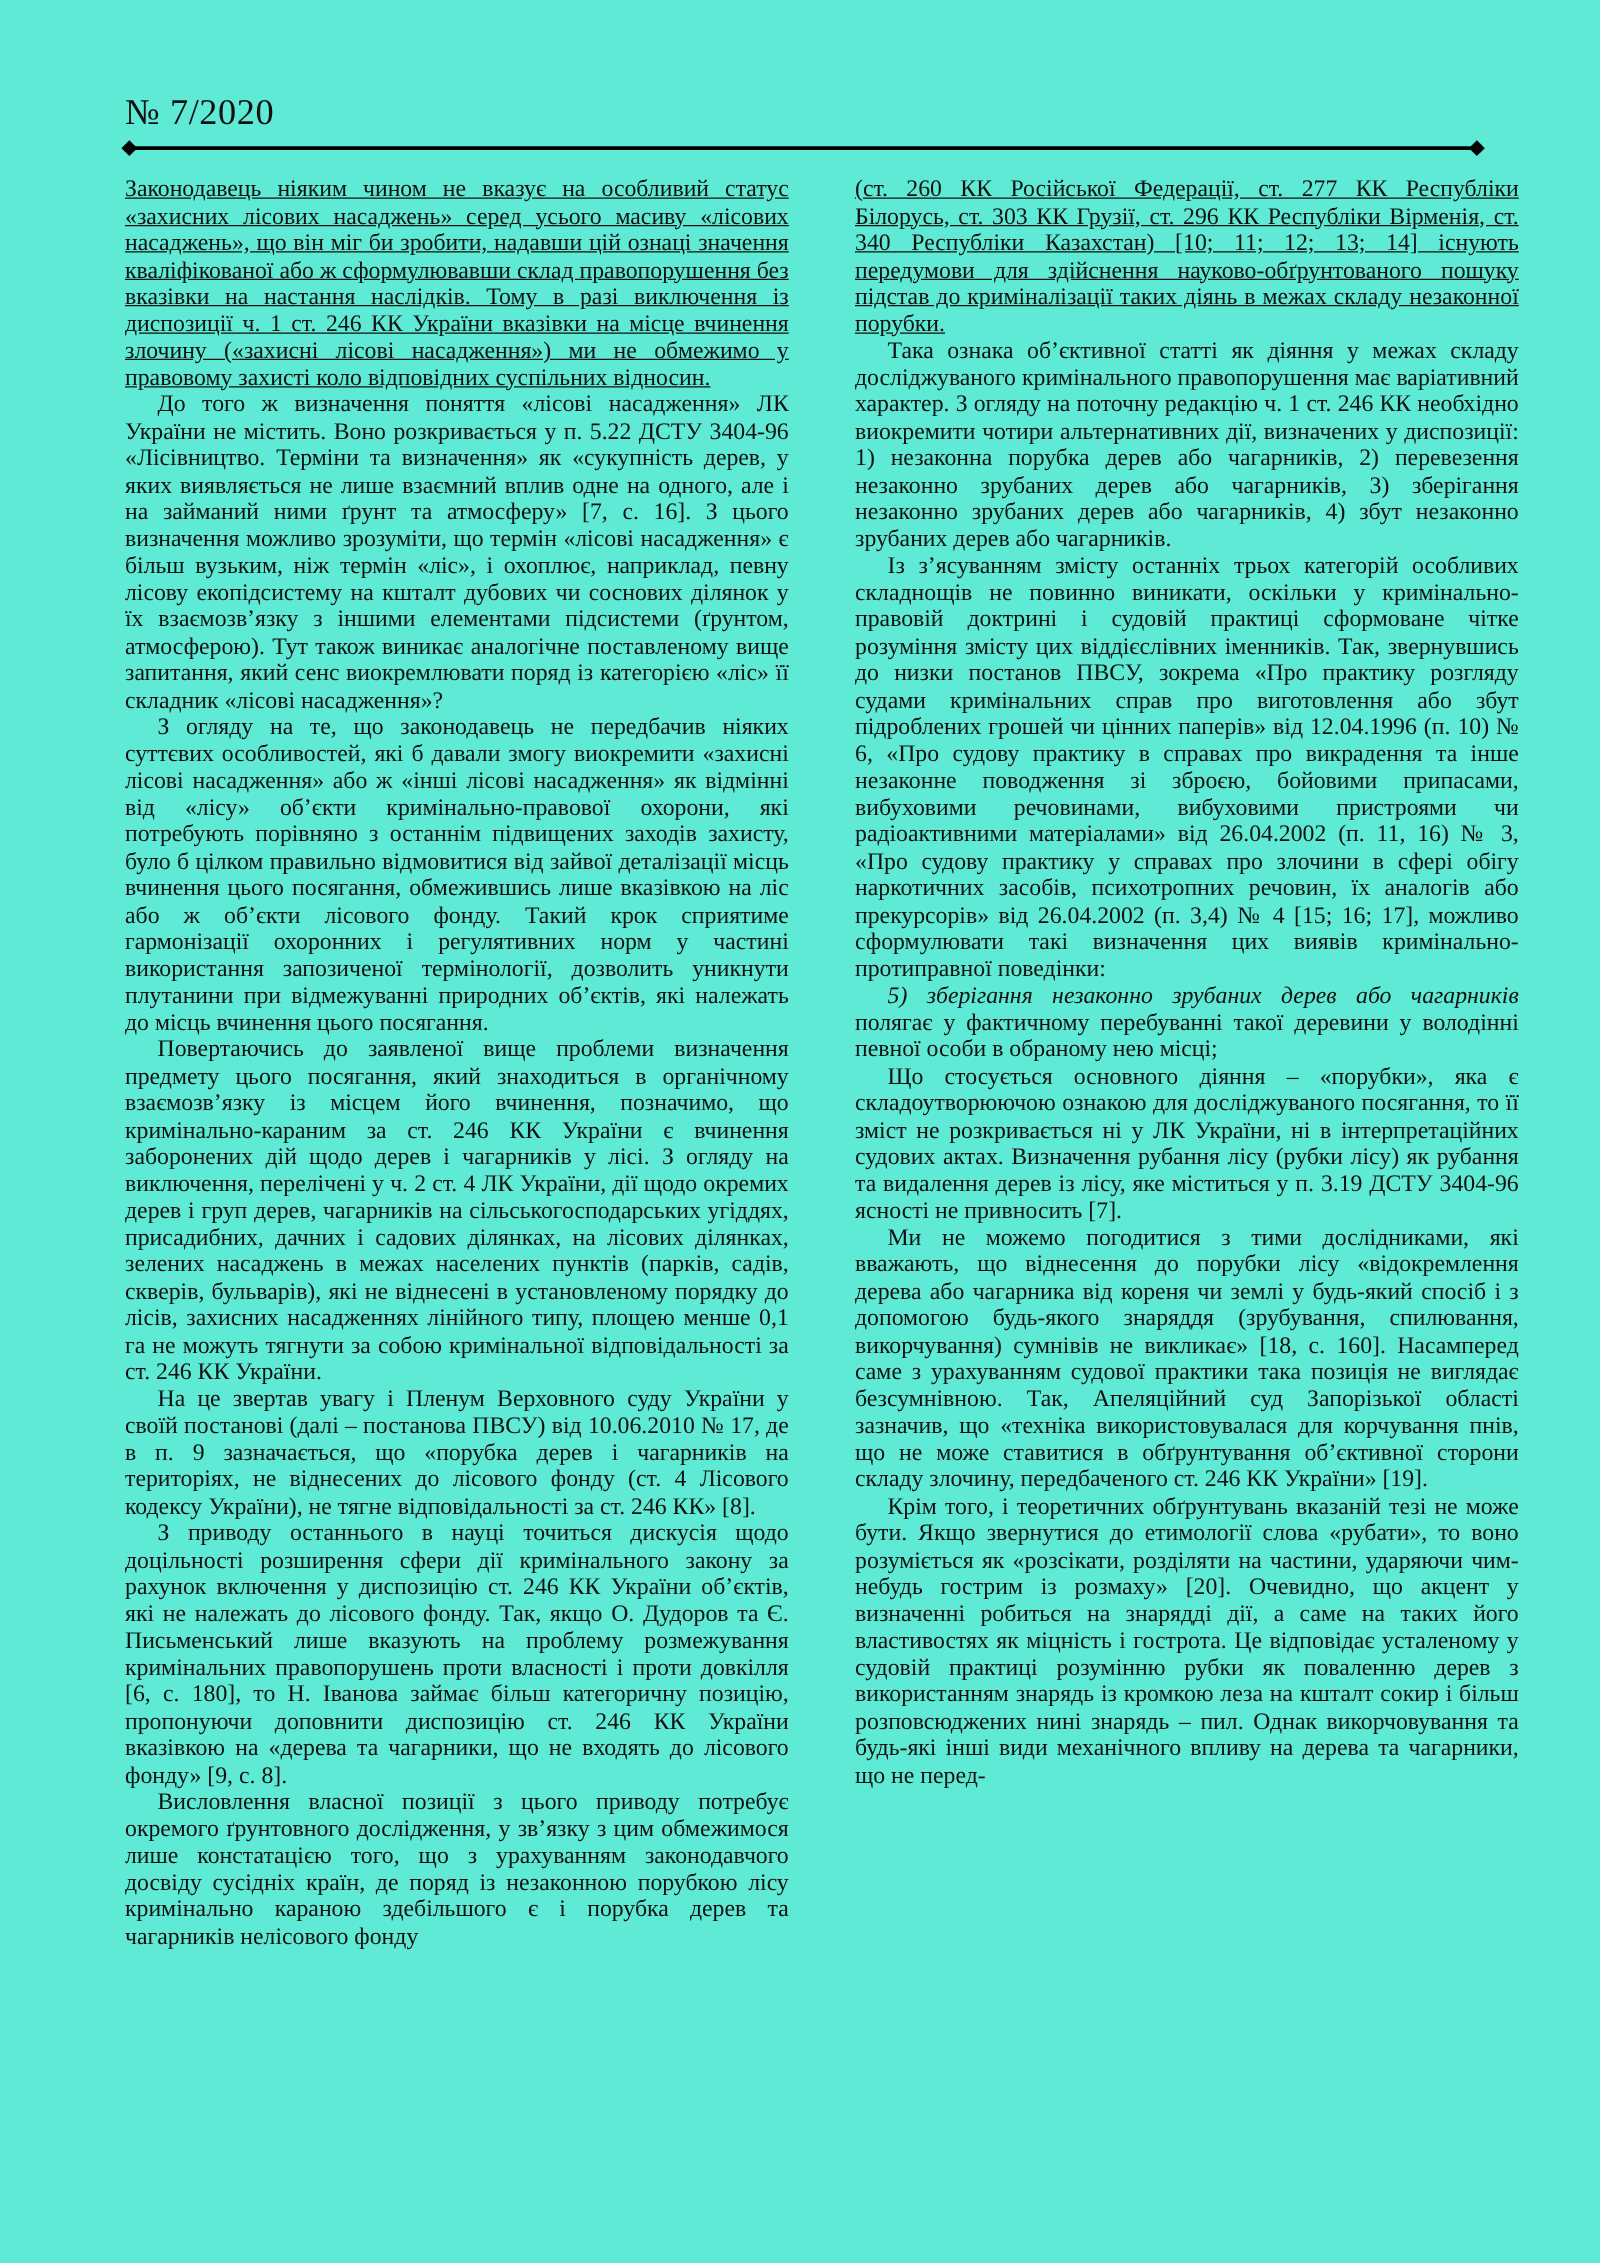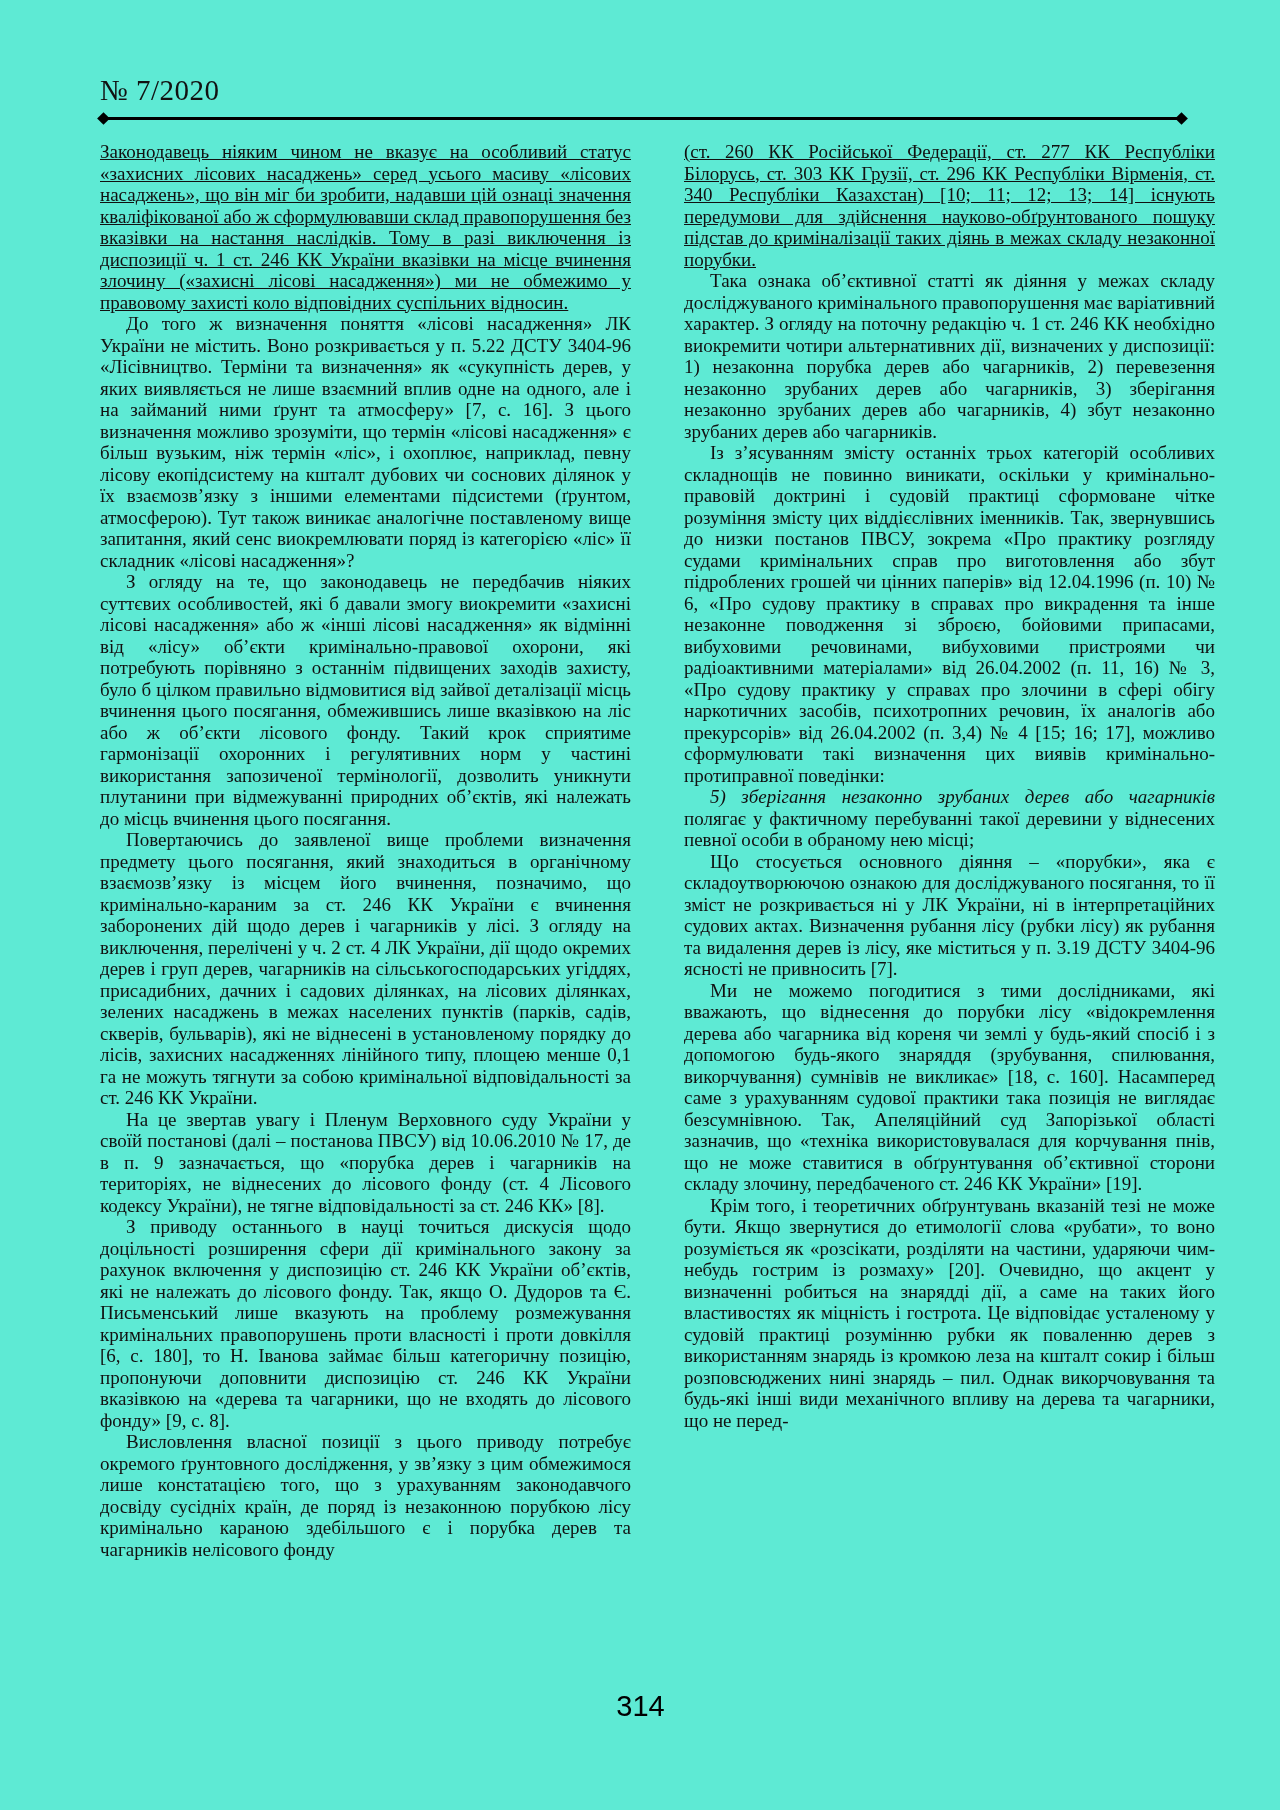--- a/index.html
+++ b/index.html
@@ -92,21 +92,20 @@
     <p>Повертаючись до заявленої вище проблеми визначення предмету цього посягання, який знаходиться в органічному взаємозв’язку із місцем його вчинення, позначимо, що кримінально-караним за ст. 246 КК України є вчинення заборонених дій щодо дерев і чагарників у лісі. З огляду на виключення, перелічені у ч. 2 ст. 4 ЛК України, дії щодо окремих дерев і груп дерев, чагарників на сільськогосподарських угіддях, присадибних, дачних і садових ділянках, на лісових ділянках, зелених насаджень в межах населених пунктів (парків, садів, скверів, бульварів), які не віднесені в установленому порядку до лісів, захисних насадженнях лінійного типу, площею менше 0,1 га не можуть тягнути за собою кримінальної відповідальності за ст. 246 КК України.</p>
     <p>На це звертав увагу і Пленум Верховного суду України у своїй постанові (далі – постанова ПВСУ) від 10.06.2010 № 17, де в п. 9 зазначається, що «порубка дерев і чагарників на територіях, не віднесених до лісового фонду (ст. 4 Лісового кодексу України), не тягне відповідальності за ст. 246 КК» [8].</p>
     <p>З приводу останнього в науці точиться дискусія щодо доцільності розширення сфери дії кримінального закону за рахунок включення у диспозицію ст. 246 КК України об’єктів, які не належать до лісового фонду. Так, якщо О. Дудоров та Є. Письменський лише вказують на проблему розмежування кримінальних правопорушень проти власності і проти довкілля [6, с. 180], то Н. Іванова займає більш категоричну позицію, пропонуючи доповнити диспозицію ст. 246 КК України вказівкою на «дерева та чагарники, що не входять до лісового фонду» [9, с. 8].</p>
     <p>Висловлення власної позиції з цього приводу потребує окремого ґрунтовного дослідження, у зв’язку з цим обмежимося лише констатацією того, що з урахуванням законодавчого досвіду сусідніх країн, де поряд із незаконною порубкою лісу кримінально караною здебільшого є і порубка дерев та чагарників нелісового фонду</p>
   </div>
 
   <div class="col col-right">
     <p class="flush">(ст. 260 КК Російської Федерації, ст. 277 КК Республіки Білорусь, ст. 303 КК Грузії, ст. 296 КК Республіки Вірменія, ст. 340 Республіки Казахстан) [10; 11; 12; 13; 14] існують передумови для здійснення науково-обґрунтованого пошуку підстав до криміналізації таких діянь в межах складу незаконної порубки.</p>
     <p>Така ознака об’єктивної статті як діяння у межах складу досліджуваного кримінального правопорушення має варіативний характер. З огляду на поточну редакцію ч. 1 ст. 246 КК необхідно виокремити чотири альтернативних дії, визначених у диспозиції: 1) незаконна порубка дерев або чагарників, 2) перевезення незаконно зрубаних дерев або чагарників, 3) зберігання незаконно зрубаних дерев або чагарників, 4) збут незаконно зрубаних дерев або чагарників.</p>
     <p>Із з’ясуванням змісту останніх трьох категорій особливих складнощів не повинно виникати, оскільки у кримінально-правовій доктрині і судовій практиці сформоване чітке розуміння змісту цих віддієслівних іменників. Так, звернувшись до низки постанов ПВСУ, зокрема «Про практику розгляду судами кримінальних справ про виготовлення або збут підроблених грошей чи цінних паперів» від 12.04.1996 (п. 10) № 6, «Про судову практику в справах про викрадення та інше незаконне поводження зі зброєю, бойовими припасами, вибуховими речовинами, вибуховими пристроями чи радіоактивними матеріалами» від 26.04.2002 (п. 11, 16) № 3, «Про судову практику у справах про злочини в сфері обігу наркотичних засобів, психотропних речовин, їх аналогів або прекурсорів» від 26.04.2002 (п. 3,4) № 4 [15; 16; 17], можливо сформулювати такі визначення цих виявів кримінально-протиправної поведінки:</p>
-    <p><em>5) зберігання незаконно зрубаних дерев або чагарників</em><span> полягає у фактичному перебуванні такої деревини у віднесених певної особи в обраному нею місці;</span></p>
+    <p><em>5) зберігання незаконно зрубаних дерев або чагарників</em><span> полягає у фактичному перебуванні такої деревини у володінні певної особи в обраному нею місці;</span></p>
     <p>Що стосується основного діяння – «порубки», яка є складоутворюючою ознакою для досліджуваного посягання, то її зміст не розкривається ні у ЛК України, ні в інтерпретаційних судових актах. Визначення рубання лісу (рубки лісу) як рубання та видалення дерев із лісу, яке міститься у п. 3.19 ДСТУ 3404-96 ясності не привносить [7].</p>
     <p>Ми не можемо погодитися з тими дослідниками, які вважають, що віднесення до порубки лісу «відокремлення дерева або чагарника від кореня чи землі у будь-який спосіб і з допомогою будь-якого знаряддя (зрубування, спилювання, викорчування) сумнівів не викликає» [18, с. 160]. Насамперед саме з урахуванням судової практики така позиція не виглядає безсумнівною. Так, Апеляційний суд Запорізької області зазначив, що «техніка використовувалася для корчування пнів, що не може ставитися в обґрунтування об’єктивної сторони складу злочину, передбаченого ст. 246 КК України» [19].</p>
     <p>Крім того, і теоретичних обґрунтувань вказаній тезі не може бути. Якщо звернутися до етимології слова «рубати», то воно розуміється як «розсікати, розділяти на частини, ударяючи чим-небудь гострим із розмаху» [20]. Очевидно, що акцент у визначенні робиться на знарядді дії, а саме на таких його властивостях як міцність і гострота. Це відповідає усталеному у судовій практиці розумінню рубки як поваленню дерев з використанням знарядь із кромкою леза на кшталт сокир і більш розповсюджених нині знарядь – пил. Однак викорчовування та будь-які інші види механічного впливу на дерева та чагарники, що не перед-</p>
   </div>
 
-  <div class="page-number">314</div>
 
 </div>
 
 </body></html>

